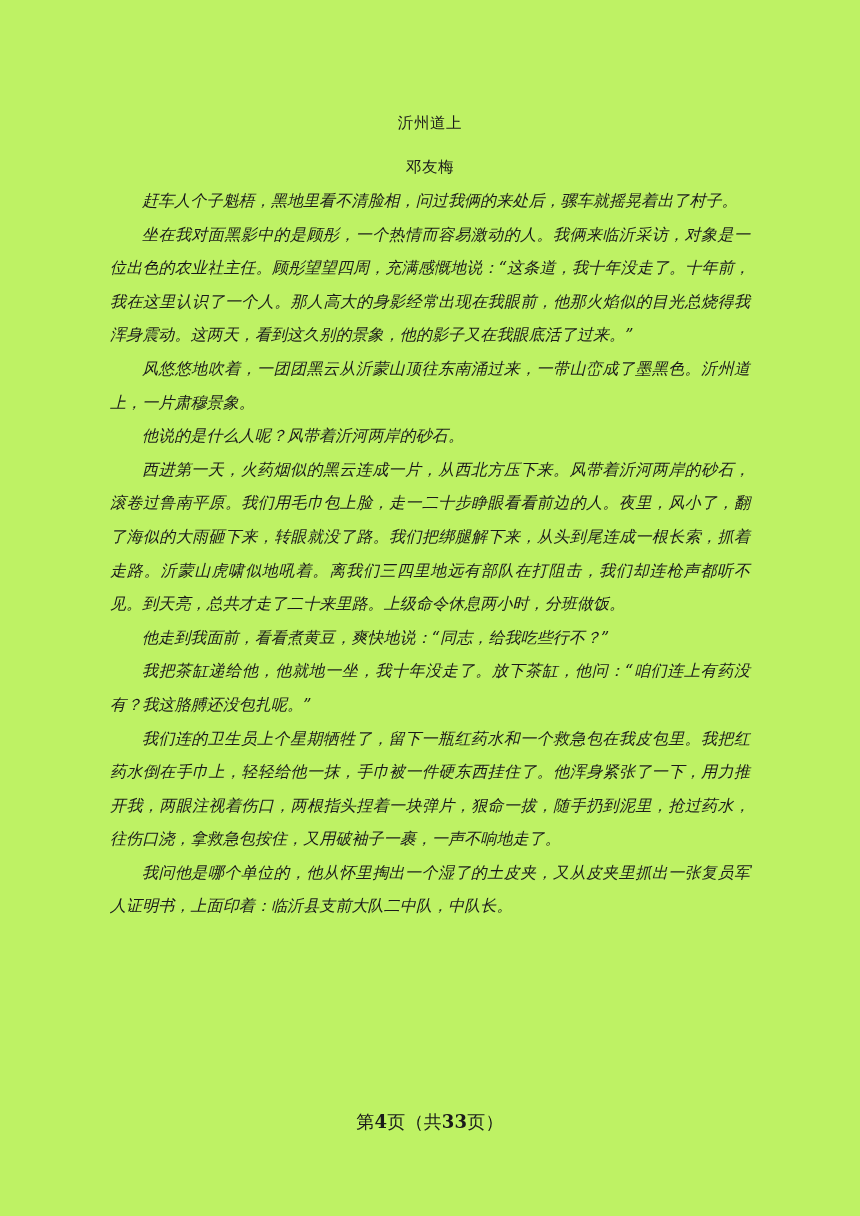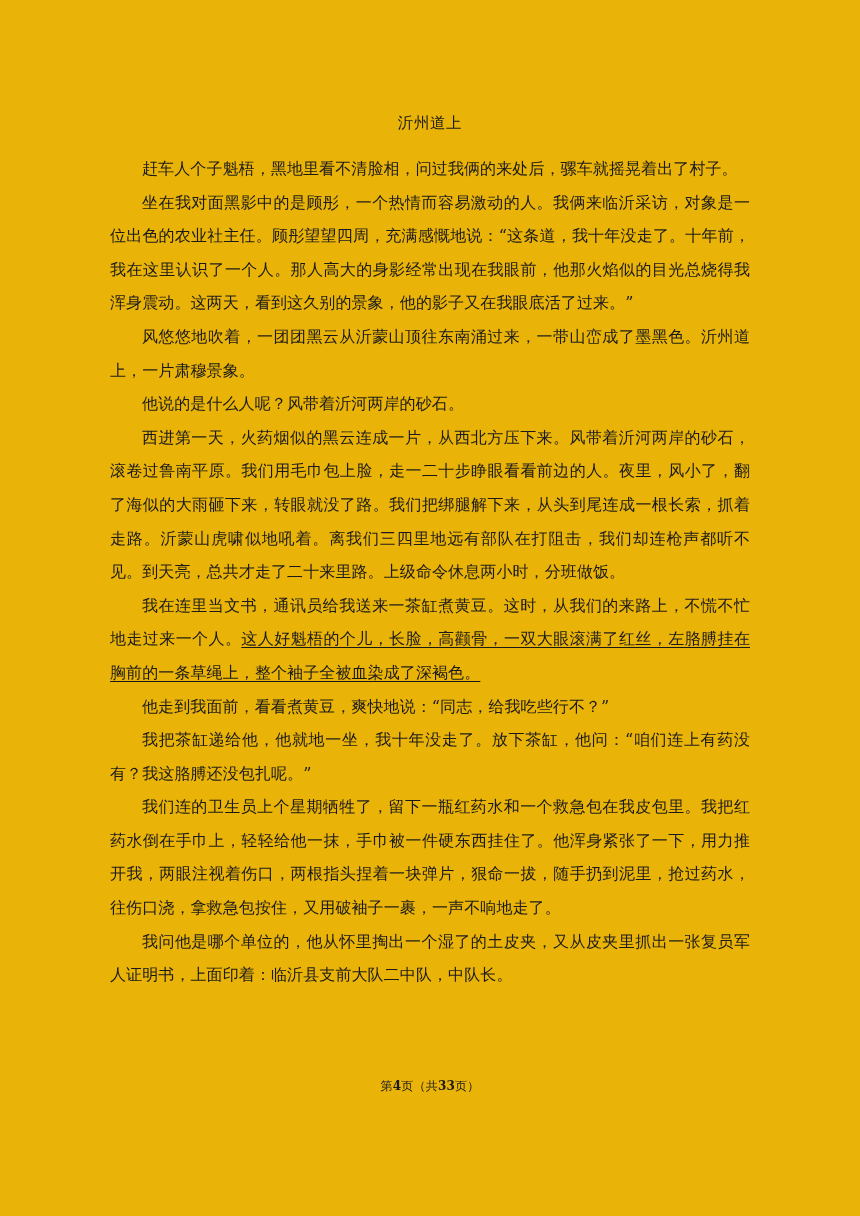--- a/index.html
+++ b/index.html
@@ -4,21 +4,21 @@
 <style>
   html, body {
     margin: 0;
     padding: 0;
     background: #ffffff;
   }
   .page {
     position: relative;
     width: 860px;
     height: 1216px;
-    background: #eab308;
+    background: #bef264;
     margin: 0 auto;
     overflow: hidden;
     box-sizing: border-box;
     font-family: "DejaVu Serif", "Liberation Serif", serif;
     color: #1a1a1a;
   }
   .content {
     position: absolute;
     left: 110px;
     top: 0;
@@ -34,74 +34,74 @@
   }
   .doc-author {
     text-align: center;
     font-size: 15.5px;
     line-height: 34px;
     margin-top: 10px;
     letter-spacing: 0.6px;
     font-weight: normal;
   }
   .body-block {
-    margin-top: 12px;
+    font-style: italic;
   }
   p.para {
     margin: 0;
     font-size: 16px;
     line-height: 33.6px;
     text-align: justify;
     text-justify: inter-ideograph;
     text-indent: 2em;
     letter-spacing: 0.1px;
     word-break: break-all;
   }
   .underline {
     text-decoration: underline;
     text-underline-offset: 3px;
   }
   .page-footer {
     position: absolute;
     left: 0;
     right: 0;
-    top: 1076px;
+    top: 1112px;
     text-align: center;
-    font-size: 12px;
+    font-size: 18px;
     line-height: 20px;
     letter-spacing: 0.2px;
   }
   .page-footer b {
     font-weight: bold;
   }
 </style>
 </head>
 <body>
 
 <div class="page">
 
   <div class="content">
 
     <div class="doc-title">沂州道上</div>
 
+    <div class="doc-author">邓友梅</div>
 
     <div class="body-block">
 
       <p class="para">赶车人个子魁梧，黑地里看不清脸相，问过我俩的来处后，骡车就摇晃着出了村子。</p>
 
       <p class="para">坐在我对面黑影中的是顾彤，一个热情而容易激动的人。我俩来临沂采访，对象是一位出色的农业社主任。顾彤望望四周，充满感慨地说：“这条道，我十年没走了。十年前，我在这里认识了一个人。那人高大的身影经常出现在我眼前，他那火焰似的目光总烧得我浑身震动。这两天，看到这久别的景象，他的影子又在我眼底活了过来。”</p>
 
       <p class="para">风悠悠地吹着，一团团黑云从沂蒙山顶往东南涌过来，一带山峦成了墨黑色。沂州道上，一片肃穆景象。</p>
 
       <p class="para">他说的是什么人呢？风带着沂河两岸的砂石。</p>
 
 
       <p class="para">西进第一天，火药烟似的黑云连成一片，从西北方压下来。风带着沂河两岸的砂石，滚卷过鲁南平原。我们用毛巾包上脸，走一二十步睁眼看看前边的人。夜里，风小了，翻了海似的大雨砸下来，转眼就没了路。我们把绑腿解下来，从头到尾连成一根长索，抓着走路。沂蒙山虎啸似地吼着。离我们三四里地远有部队在打阻击，我们却连枪声都听不见。到天亮，总共才走了二十来里路。上级命令休息两小时，分班做饭。</p>
 
-      <p class="para"><span>我在连里当文书，通讯员给我送来一茶缸煮黄豆。这时，从我们的来路上，不慌不忙地走过来一个人。</span><span class="underline">这人好魁梧的个儿，长脸，高颧骨，一双大眼滚满了红丝，左胳膊挂在胸前的一条草绳上，整个袖子全被血染成了深褐色。</span></p>
 
       <p class="para">他走到我面前，看看煮黄豆，爽快地说：“同志，给我吃些行不？”</p>
 
       <p class="para">我把茶缸递给他，他就地一坐，我十年没走了。放下茶缸，他问：“咱们连上有药没有？我这胳膊还没包扎呢。”</p>
 
       <p class="para">我们连的卫生员上个星期牺牲了，留下一瓶红药水和一个救急包在我皮包里。我把红药水倒在手巾上，轻轻给他一抹，手巾被一件硬东西挂住了。他浑身紧张了一下，用力推开我，两眼注视着伤口，两根指头捏着一块弹片，狠命一拔，随手扔到泥里，抢过药水，往伤口浇，拿救急包按住，又用破袖子一裹，一声不响地走了。</p>
 
       <p class="para">我问他是哪个单位的，他从怀里掏出一个湿了的土皮夹，又从皮夹里抓出一张复员军人证明书，上面印着：临沂县支前大队二中队，中队长。</p>
 
     </div>

